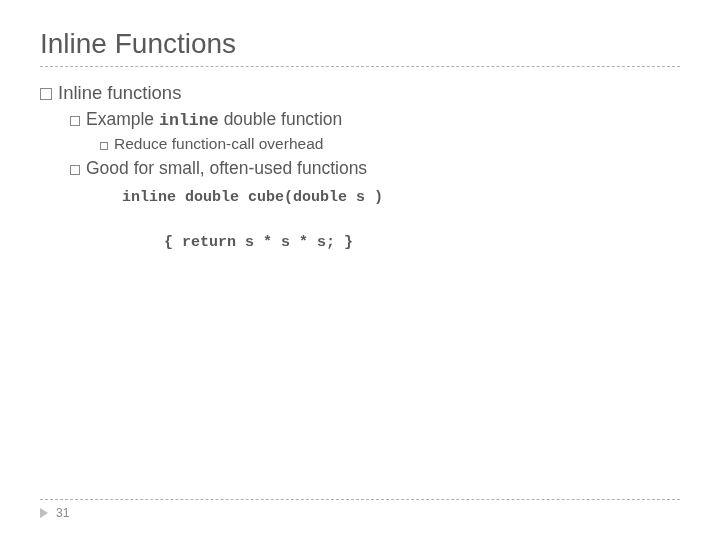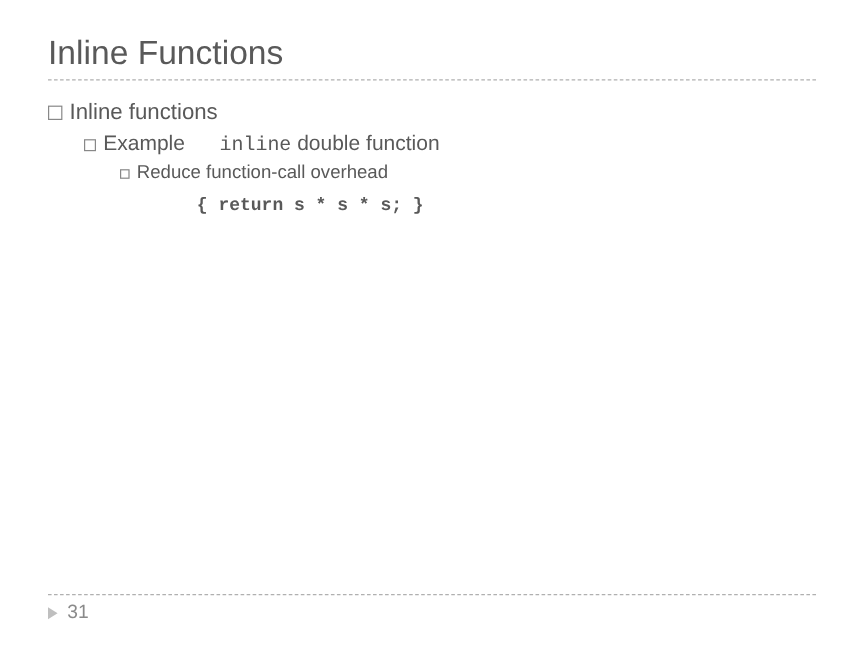--- a/index.html
+++ b/index.html
@@ -28,44 +28,43 @@
   }
   .content {
     font-size: 18.5px;
     color: #595959;
     line-height: 1.35;
   }
   .lvl1 { margin-left: 0; margin-top: 2px; }
   .lvl2 { margin-left: 30px; margin-top: 2px; font-size: 17.5px; }
   .lvl3 { margin-left: 60px; margin-top: 2px; font-size: 15.5px; }
   .code-indent { margin-left: 82px; margin-top: 2px; }
-  .code-indent2 { margin-left: 124px; margin-top: 2px; }
+  .code-indent2 { margin-left: 124px; margin-top: 20px; }
   .bullet-box {
     display: inline-block;
     width: 12px;
     height: 12px;
     border: 1.5px solid #888;
     margin-right: 6px;
     vertical-align: -1px;
   }
   .bullet-box.small {
     width: 10px;
     height: 10px;
     border-width: 1.3px;
   }
   .bullet-box.tiny {
     width: 8px;
     height: 8px;
     border-width: 1.2px;
   }
   .mono {
     font-family: "Courier New", monospace;
-    font-weight: normal;
+    font-weight: bold;
     font-size: 0.95em;
-    margin-left: 24px;
   }
   .code-line {
     font-family: "Courier New", monospace;
     font-weight: bold;
     font-size: 15px;
     color: #595959;
   }
   .footer {
     position: absolute;
     bottom: 20px;
@@ -82,21 +81,21 @@
     align-items: center;
     gap: 8px;
   }
   .page-arrow {
     width: 0; height: 0;
     border-top: 5px solid transparent;
     border-bottom: 5px solid transparent;
     border-left: 8px solid #bfbfbf;
   }
   .page-num {
-    font-size: 16px;
+    font-size: 12px;
     color: #8a8a8a;
   }
 </style>
 </head>
 <body>
 
 <div class="slide">
   <div class="title">Inline Functions</div>
   <hr class="dashed-line">
   <div class="content">
@@ -107,22 +106,28 @@
 
     <div class="lvl2">
       <span class="bullet-box small"></span><span>Example </span><span class="mono">inline</span><span> double function</span>
     </div>
 
 
     <div class="lvl3">
       <span class="bullet-box tiny"></span><span>Reduce function-call overhead</span>
     </div>
 
+    <div class="lvl2">
+      <span class="bullet-box small"></span><span>Good for small, often-used functions</span>
+    </div>
 
 
+    <div class="code-indent">
+      <span class="code-line">inline double cube(double s )</span>
+    </div>
     <div class="code-indent2">
       <span class="code-line">{ return s * s * s; }</span>
     </div>
 
   </div>
 </div>
 
 <div class="footer">
   <hr class="dashed-footer">
   <div class="page-row">

